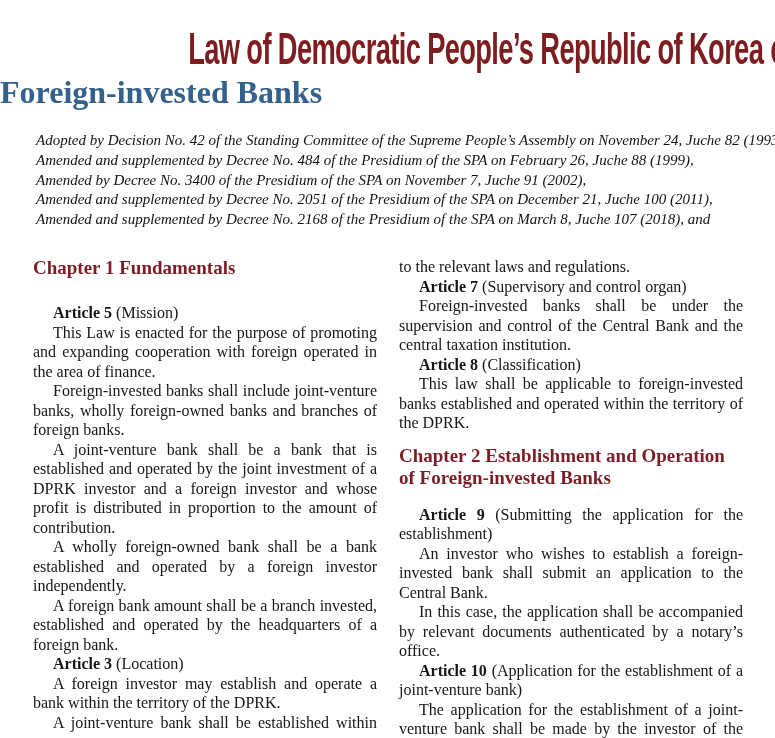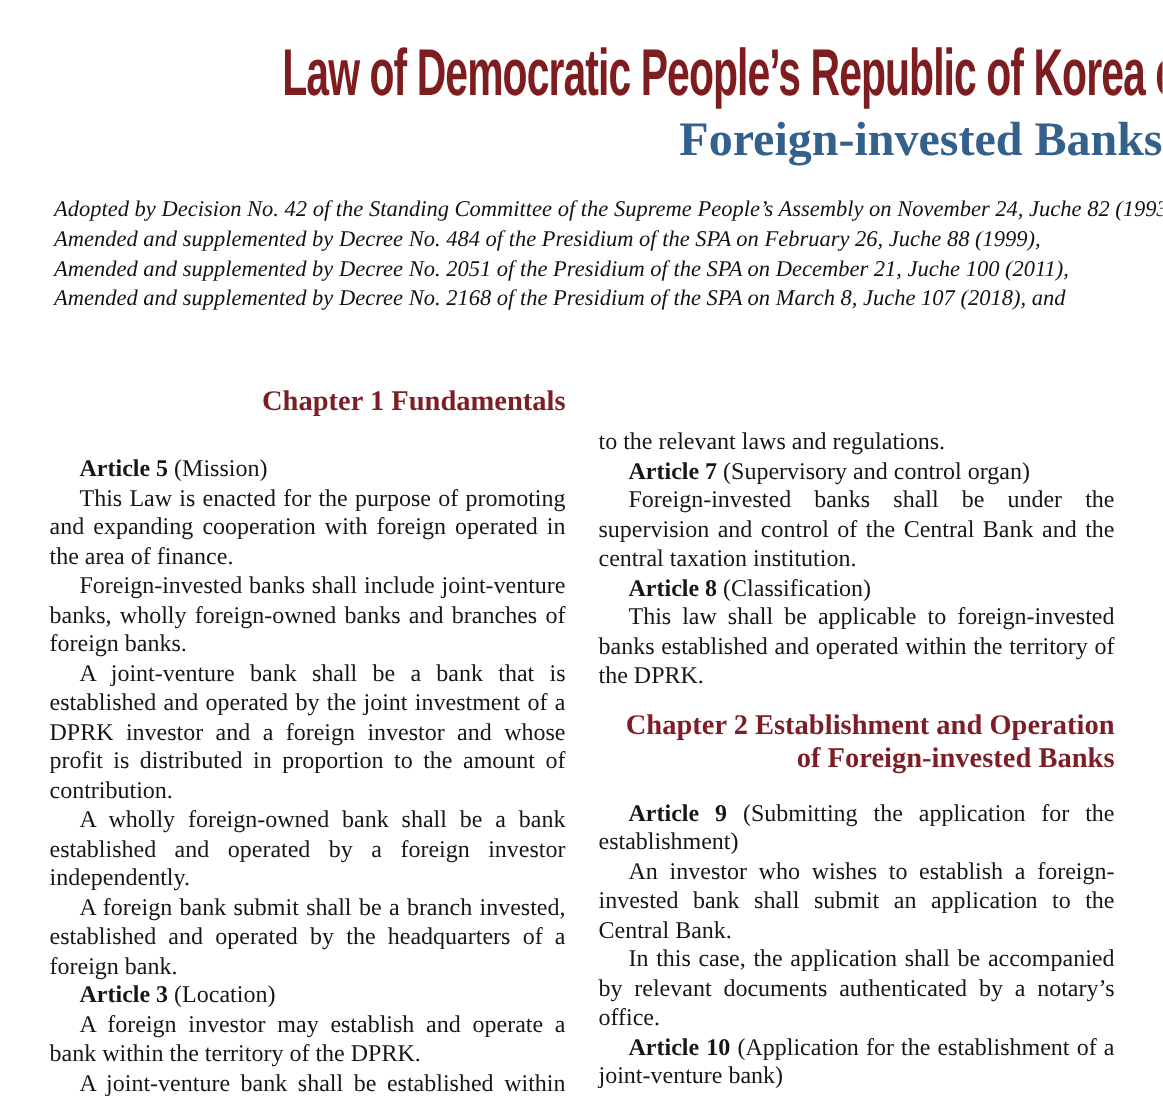--- a/index.html
+++ b/index.html
@@ -32,21 +32,21 @@
     display: inline-block;
     transform: scaleX(0.62);
     transform-origin: center;
     letter-spacing: -1px;
   }
   .title-line2 {
     position: absolute;
     top: 73px; left: 0;
     width: 775px;
     margin: 0;
-    text-align: right;
+    text-align: left;
     font-family: "Liberation Serif", serif;
     font-weight: bold;
     font-size: 32px;
     line-height: 38px;
     color: var(--subtitle-blue, #33618c);
   }
   .preamble {
     position: absolute;
     top: 131px; left: 36px;
     width: 720px;
@@ -67,68 +67,70 @@
     width: 344px;
     font-size: 16px;
     line-height: 19.5px;
     text-align: justify;
     color: #161616;
   }
   .para {
     margin: 0;
     text-indent: 20px;
   }
-  .para.noindent { text-indent: 0; margin-top: 28px; }
+  .para.noindent { text-indent: 0; }
   .para.flush { text-align-last: justify; }
   .para strong { font-weight: bold; }
   .chapter {
     margin: 12px 0 16px 0;
-    text-align: right;
+    text-align: left;
     font-weight: bold;
     font-size: 19px;
     line-height: 22px;
     color: var(--chapter-red, #7d1e27);
   }
   .col > .chapter:first-child { margin-top: 0; margin-bottom: 24px; }
 </style>
 </head>
 <body>
 
 <div class="page">
   <h1 class="title-line1">
     <span class="squeeze">Law of Democratic People’s Republic of Korea on</span>
   </h1>
   <h2 class="title-line2">Foreign-invested Banks</h2>
 
   <div class="preamble">
       <div class="preamble-line">Adopted by Decision No. 42 of the Standing Committee of the Supreme People’s Assembly on November 24, Juche 82 (1993),</div>
       <div class="preamble-line">Amended and supplemented by Decree No. 484 of the Presidium of the SPA on February 26, Juche 88 (1999),</div>
+      <div class="preamble-line">Amended by Decree No. 3400 of the Presidium of the SPA on November 7, Juche 91 (2002),</div>
       <div class="preamble-line">Amended and supplemented by Decree No. 2051 of the Presidium of the SPA on December 21, Juche 100 (2011),</div>
       <div class="preamble-line">Amended and supplemented by Decree No. 2168 of the Presidium of the SPA on March 8, Juche 107 (2018), and</div>
     </div>
 
   <div class="columns">
     <div class="col">
         <div class="chapter">Chapter 1 Fundamentals</div>
         <p class="para"><strong>Article 5</strong><span> (Mission)</span></p>
         <p class="para">This Law is enacted for the purpose of promoting and expanding cooperation with foreign operated in the area of finance.</p>
         <p class="para">Foreign-invested banks shall include joint-venture banks, wholly foreign-owned banks and branches of foreign banks.</p>
         <p class="para">A joint-venture bank shall be a bank that is established and operated by the joint investment of a DPRK investor and a foreign investor and whose profit is distributed in proportion to the amount of contribution.</p>
         <p class="para">A wholly foreign-owned bank shall be a bank established and operated by a foreign investor independently.</p>
-        <p class="para">A foreign bank submit shall be a branch invested, established and operated by the headquarters of a foreign bank.</p>
+        <p class="para">A foreign bank amount shall be a branch invested, established and operated by the headquarters of a foreign bank.</p>
         <p class="para"><strong>Article 3</strong><span> (Location)</span></p>
         <p class="para">A foreign investor may establish and operate a bank within the territory of the DPRK.</p>
         <p class="para flush">A joint-venture bank shall be established within</p>
       </div>
     <div class="col">
         <p class="para noindent">to the relevant laws and regulations.</p>
         <p class="para"><strong>Article 7</strong><span> (Supervisory and control organ)</span></p>
         <p class="para">Foreign-invested banks shall be under the supervision and control of the Central Bank and the central taxation institution.</p>
         <p class="para"><strong>Article 8</strong><span> (Classification)</span></p>
         <p class="para">This law shall be applicable to foreign-invested banks established and operated within the territory of the DPRK.</p>
         <div class="chapter">Chapter 2 Establishment and Operation<br>of Foreign-invested Banks</div>
         <p class="para"><strong>Article 9</strong><span> (Submitting the application for the establishment)</span></p>
         <p class="para">An investor who wishes to establish a foreign-invested bank shall submit an application to the Central Bank.</p>
         <p class="para">In this case, the application shall be accompanied by relevant documents authenticated by a notary’s office.</p>
         <p class="para"><strong>Article 10</strong><span> (Application for the establishment of a joint-venture bank)</span></p>
+        <p class="para flush">The application for the establishment of a joint-venture bank shall be made by the investor of the</p>
       </div>
   </div>
 </div>
 
 </body></html>

